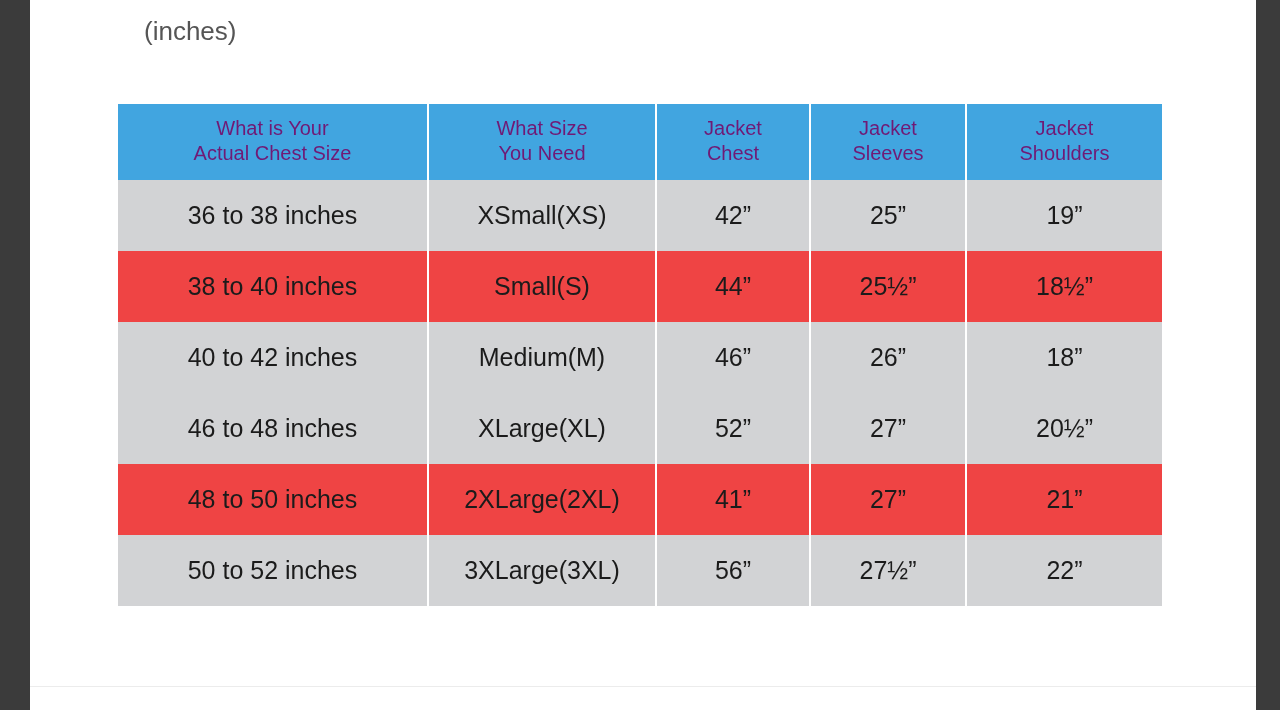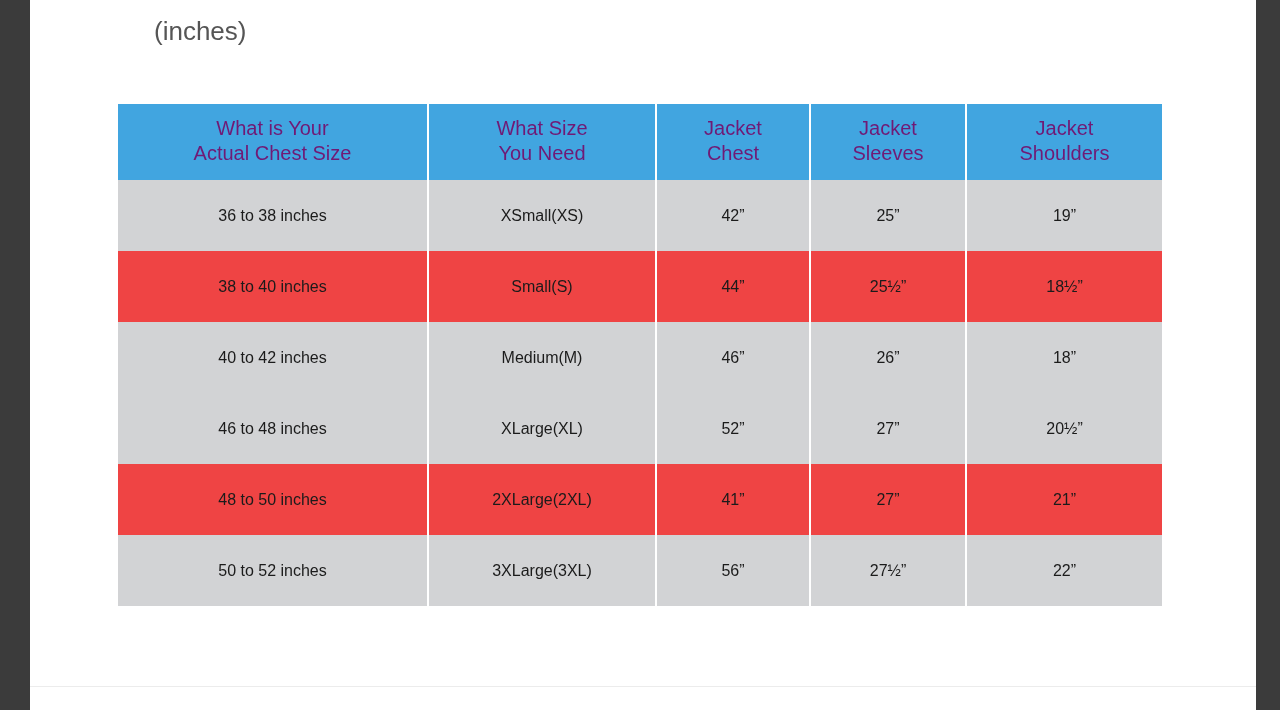--- a/index.html
+++ b/index.html
@@ -52,21 +52,21 @@
   .title-main {
     font-size: 46px;
     font-weight: bold;
     color: #1b1b1b;
     letter-spacing: -0.5px;
     line-height: 1;
   }
   .title-sub {
     font-size: 26px;
     color: #555555;
-    margin-left: 26px;
+    margin-left: 16px;
     line-height: 1;
   }
 
   table.size-chart {
     position: absolute;
     left: 88px;
     top: 104px;
     width: 1044px;
     border-collapse: collapse;
     table-layout: fixed;
@@ -79,21 +79,21 @@
     font-size: 20px;
     line-height: 1.25;
     padding: 12px 4px 14px 4px;
     text-align: center;
     vertical-align: middle;
     border-right: 2px solid #ffffff;
   }
   table.size-chart thead th:last-child { border-right: none; }
 
   table.size-chart tbody td {
-    font-size: 16px;
+    font-size: 25px;
     color: #1b1b1b;
     text-align: center;
     vertical-align: middle;
     height: 69px;
     border-right: 2px solid #ffffff;
     white-space: nowrap;
   }
   table.size-chart tbody td:last-child { border-right: none; }
 
   tbody tr.shade td { background: #d2d3d5; }

